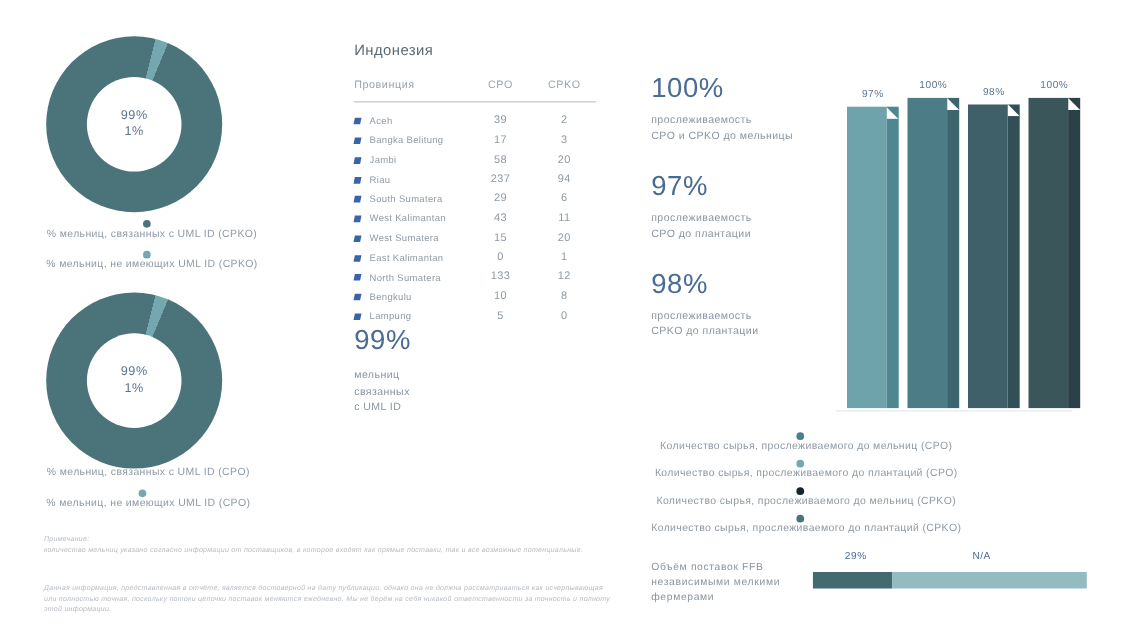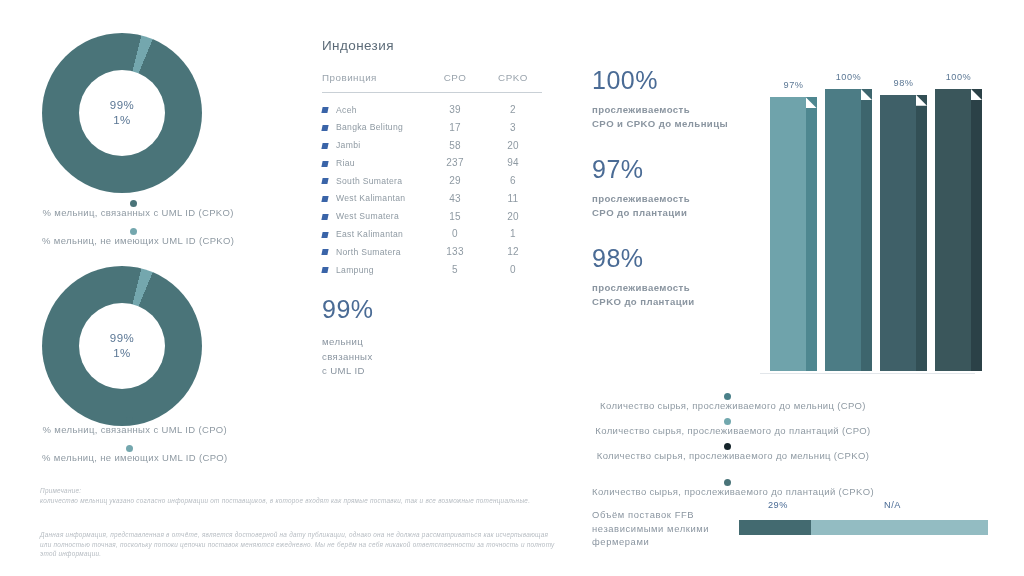--- a/index.html
+++ b/index.html
@@ -43,21 +43,21 @@
   .tbl td.num { text-align: center; font-size: 10px; }
   .tbl tbody tr:first-child td { padding-top: 11px; }
   .rowmark {
     display: inline-block; width: 6px; height: 6px;
     background: #3a64a8; margin-right: 8px;
     transform: skewX(-12deg); vertical-align: middle;
   }
 
   
   .kpi-num { font-size: 25px; color: #4a6b95; letter-spacing: .5px; line-height: 28px; }
-  .kpi-sub { font-size: 9.6px; color: #8a95a0; letter-spacing: .4px; line-height: 14px; margin-top: 9px; font-weight: bold; }
+  .kpi-sub { font-size: 9.6px; color: #8a95a0; letter-spacing: .4px; line-height: 14px; margin-top: 9px; }
 
   .big-num { font-size: 25px; color: #4a6b95; letter-spacing: .5px; }
   .big-sub { font-size: 9.6px; color: #8a95a0; letter-spacing: .4px; line-height: 14.5px; margin-top: 11px; }
 
   
   .chart { position: absolute; left: 760px; top: 18px; width: 245px; height: 356px; }
   .bars { position: absolute; left: 0; bottom: 3px; width: 245px; height: 300px; }
   .bar { position: absolute; bottom: 0; }
   .bar .face { position: absolute; left: 0; bottom: 0; width: 36px; }
   .bar .side { position: absolute; left: 36px; bottom: 0; width: 11px; }
@@ -176,20 +176,25 @@
           </tr>
           <tr>
             <td><span class="rowmark"></span>East Kalimantan</td>
             <td class="num">0</td>
             <td class="num">1</td>
           </tr>
           <tr>
             <td><span class="rowmark"></span>North Sumatera</td>
             <td class="num">133</td>
             <td class="num">12</td>
+          </tr>
+          <tr>
+            <td><span class="rowmark"></span>Bengkulu</td>
+            <td class="num">10</td>
+            <td class="num">8</td>
           </tr>
           <tr>
             <td><span class="rowmark"></span>Lampung</td>
             <td class="num">5</td>
             <td class="num">0</td>
           </tr>
         </tbody>
     </table>
   </div>
 
@@ -254,21 +259,21 @@
 
   <div style="position:absolute; left:592px; top:393px;" id="chart-legend">
       <div class="legend-row" style="margin-bottom: 7px;">
         <span class="legend-dot" style="background: rgb(74, 128, 137);"></span>
         <span class="legend-label">Количество сырья, прослеживаемого до мельниц (CPO)</span>
       </div>
       <div class="legend-row" style="margin-bottom: 7px;">
         <span class="legend-dot" style="background: rgb(114, 168, 174);"></span>
         <span class="legend-label">Количество сырья, прослеживаемого до плантаций (CPO)</span>
       </div>
-      <div class="legend-row" style="margin-bottom: 18px;">
+      <div class="legend-row" style="margin-bottom: 7px;">
         <span class="legend-dot" style="background: rgb(22, 37, 43);"></span>
         <span class="legend-label">Количество сырья, прослеживаемого до мельниц (CPKO)</span>
       </div>
       <div class="legend-row" style="margin-bottom: 7px;">
         <span class="legend-dot" style="background: rgb(74, 116, 121);"></span>
         <span class="legend-label">Количество сырья, прослеживаемого до плантаций (CPKO)</span>
       </div>
     </div>
 
   <div style="position:absolute; left:592px; top:508px; width:120px;" class="ffb-label">

